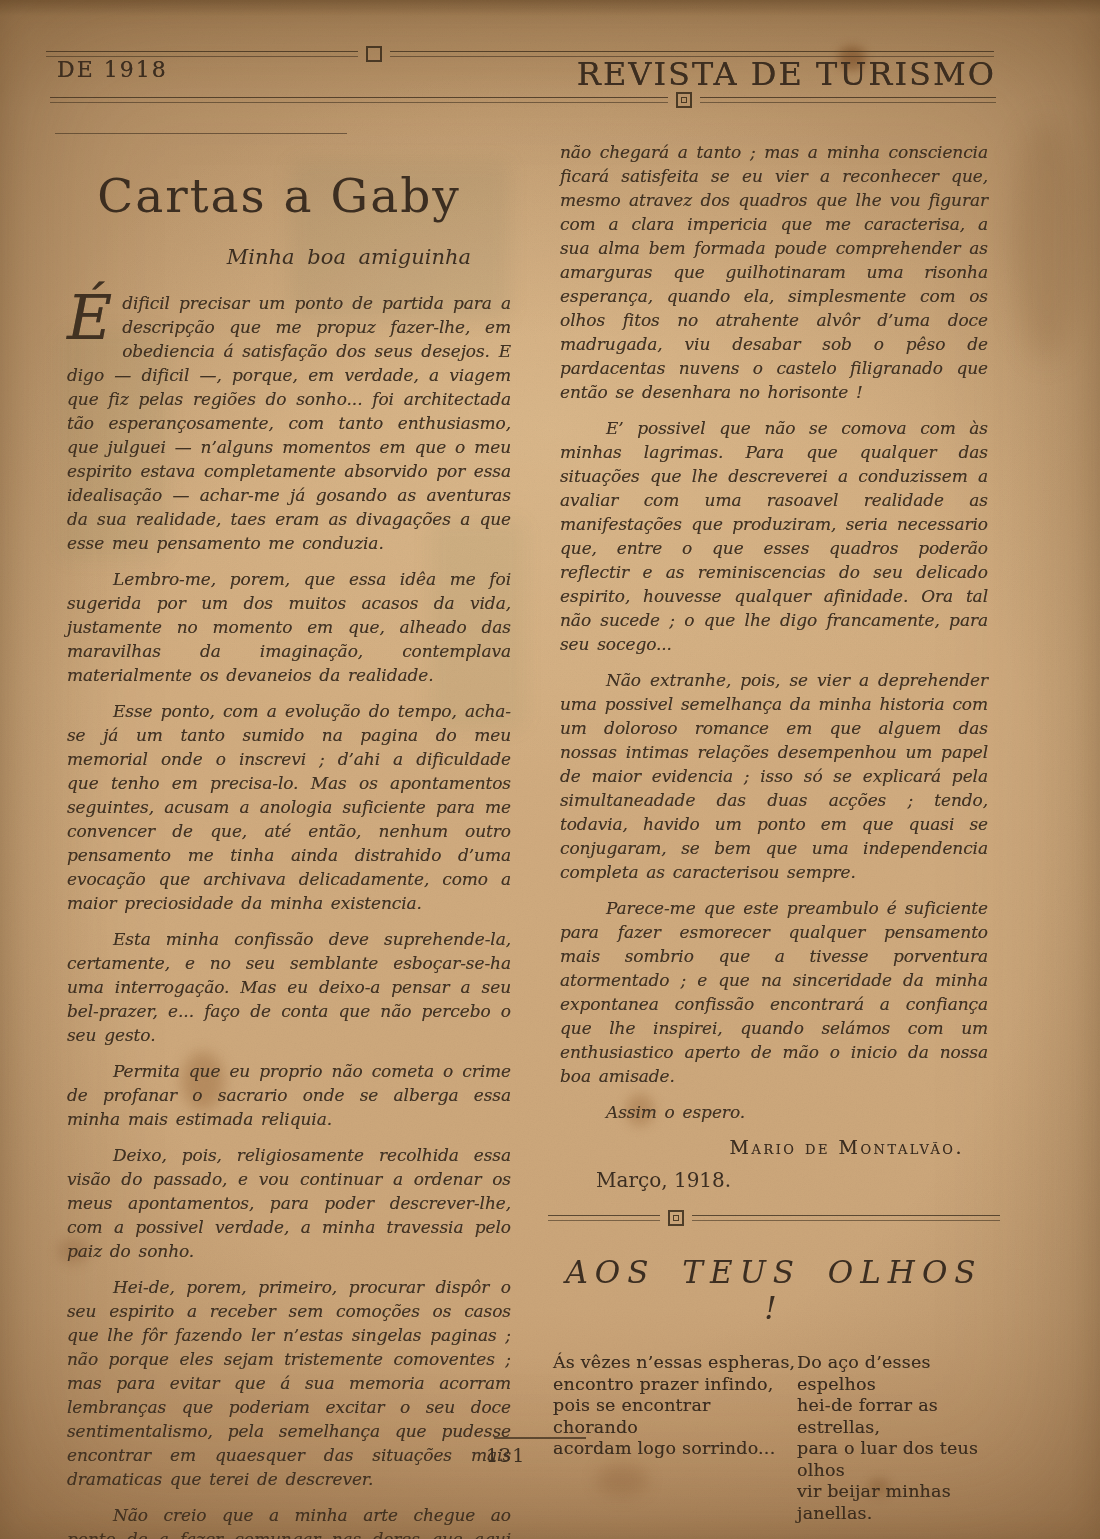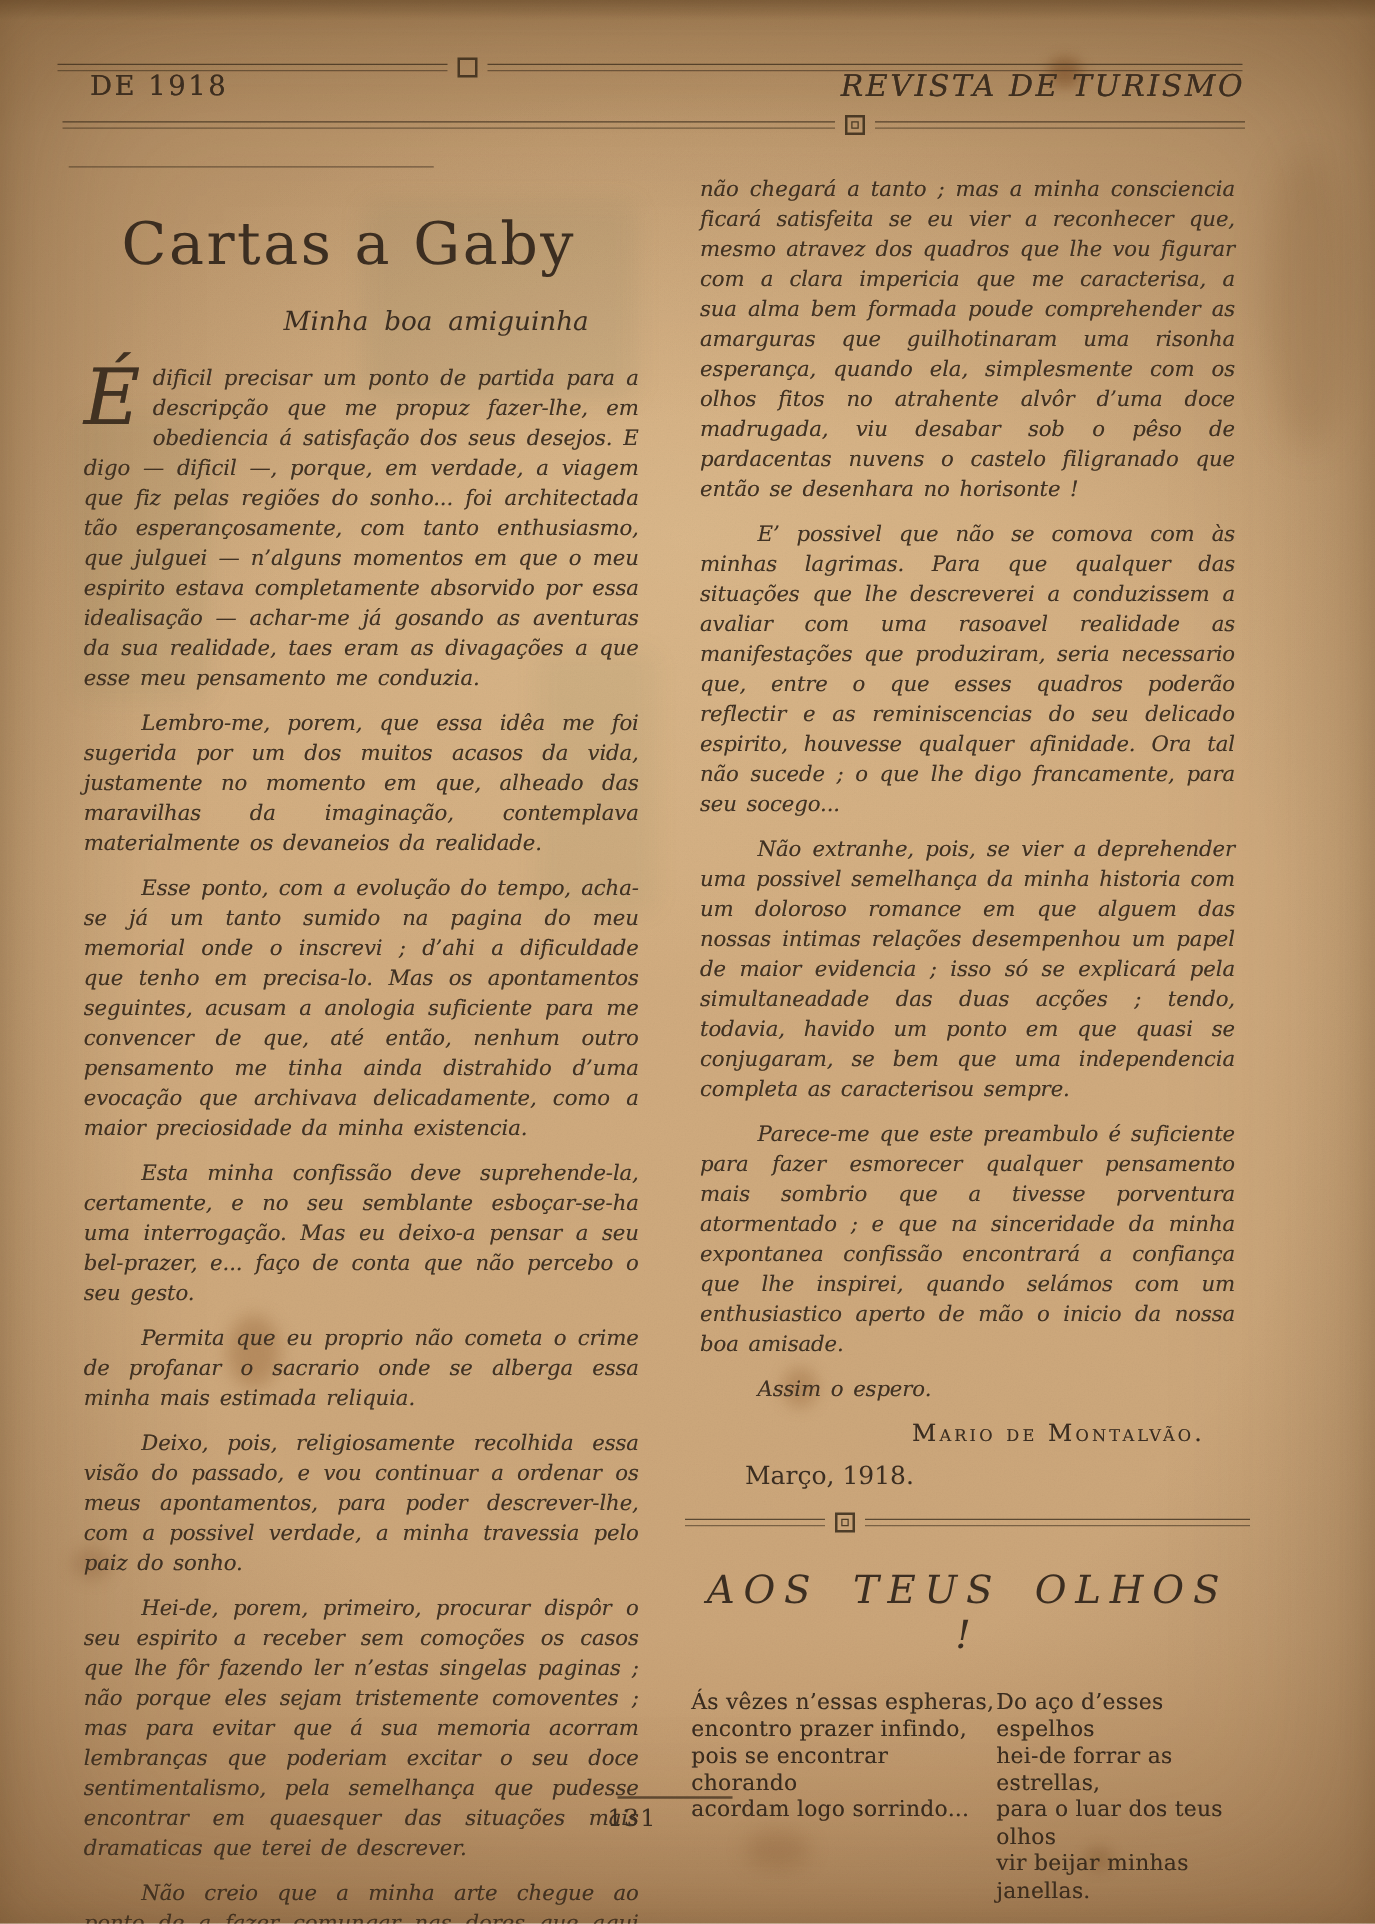--- a/index.html
+++ b/index.html
@@ -43,22 +43,22 @@
     border-bottom:1px solid rgba(55,42,26,.55);}
   .rule-top{top:46px;left:46px;width:948px;}
   .rule-top .seg:first-child{flex:0 0 312px;}
   .rule-head{top:92px;left:50px;width:946px;}
   .rule-head .seg:first-child{flex:0 0 618px;}
   .orn{width:12px;height:12px;border:2px solid rgba(55,42,26,.85);
     margin:0 8px;display:flex;align-items:center;justify-content:center;}
   .orn-inner::after{content:"";width:4px;height:4px;border:1px solid rgba(55,42,26,.85);}
 
   .hdr{position:absolute;white-space:nowrap;}
-  .hdr-left{left:72px;top:57px;font-size:22px;letter-spacing:2px;text-shadow:0 0 .5px rgba(60,46,30,.8);}
-  .hdr-right{right:104px;top:55px;font-size:24px;letter-spacing:2px;text-shadow:0 0 .5px rgba(60,46,30,.8);font-style:italic;}
+  .hdr-left{left:57px;top:57px;font-size:22px;letter-spacing:2px;text-shadow:0 0 .5px rgba(60,46,30,.8);}
+  .hdr-right{right:104px;top:55px;font-size:32px;letter-spacing:2px;text-shadow:0 0 .5px rgba(60,46,30,.8);}
 
   .col{position:absolute;}
   .col-left{left:55px;top:126px;width:468px;}
   .col-right{left:548px;top:128px;width:452px;}
 
   .section-heading{margin:0;font-style:italic;font-weight:normal;font-size:22px;
     letter-spacing:2px;text-shadow:0 0 .6px rgba(60,46,30,.85);}
   .heading-rule{width:292px;border-top:1.6px solid rgba(60,46,30,.6);margin-top:7px;}
   .article-title{font-weight:normal;font-size:47px;letter-spacing:2px;
     text-align:center;margin:34px 20px 0 0;}

